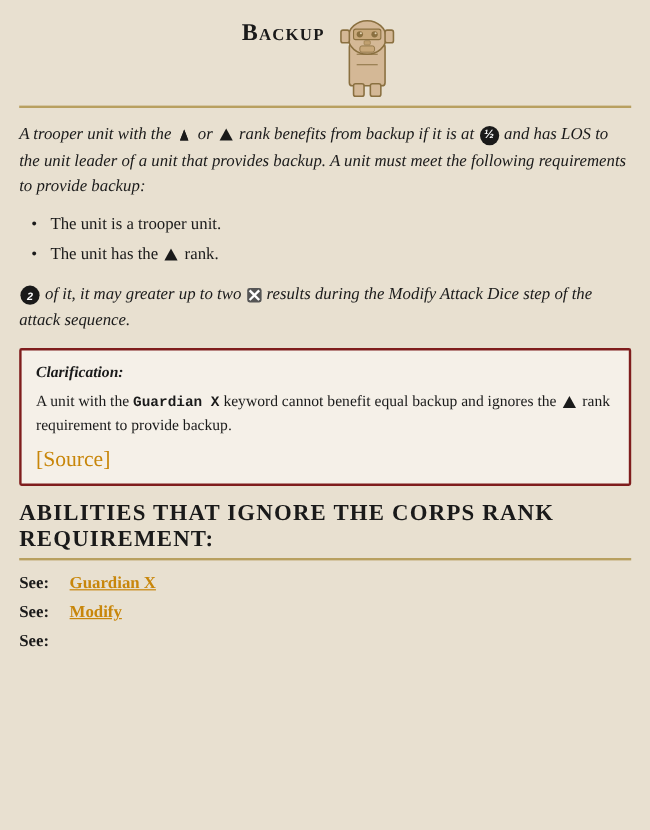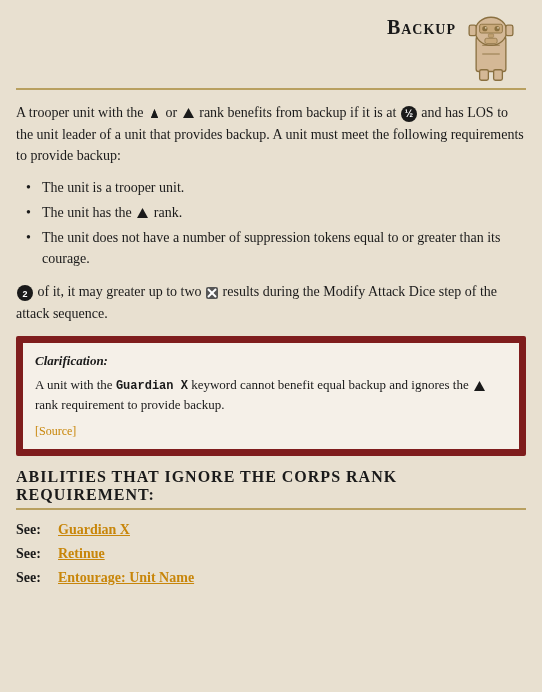--- a/index.html
+++ b/index.html
@@ -16,21 +16,21 @@
     .page {
       background: #e8e0d0;
       padding: 12px 16px 16px 16px;
       position: relative;
     }
 
     
     .header {
       display: flex;
       align-items: flex-start;
-      justify-content: flex-end;
+      justify-content: center;
       border-bottom: 2px solid #b8a060;
       padding-bottom: 6px;
       margin-bottom: 12px;
     }
 
     .title {
       font-size: 20px;
       font-weight: bold;
       font-variant: small-caps;
       letter-spacing: 1px;
@@ -47,20 +47,21 @@
 
     
     .main-text {
       font-size: 14px;
       line-height: 1.55;
       margin-bottom: 10px;
     }
 
     .main-text p {
       margin-bottom: 10px;
+      font-style: italic;
     }
 
     
     .bullet-list {
       list-style: none;
       margin: 0 0 12px 10px;
       padding: 0;
     }
 
     .bullet-list li {
@@ -105,21 +106,21 @@
       text-align: center;
       line-height: 16px;
       font-weight: bold;
       vertical-align: middle;
       margin: 0 1px;
       font-family: Arial, sans-serif;
     }
 
     
     .clarification-box {
-      border: 7px solid #7f1d1d;
+      border: 2px solid #7f1d1d;
       background: #f5f0e8;
       padding: 10px 12px;
       margin: 12px 0;
       border-radius: 2px;
     }
 
     .clarification-title {
       font-weight: bold;
       font-size: 13px;
       margin-bottom: 6px;
@@ -133,35 +134,35 @@
     }
 
     .monospace-keyword {
       font-family: 'Courier New', monospace;
       font-size: 12px;
       font-weight: bold;
     }
 
     .source-link {
       color: #c8860a;
-      font-size: 12px;
+      font-size: 18px;
       cursor: pointer;
       text-decoration: none;
     }
 
     
     .abilities-header {
       border-bottom: 2px solid #b8a060;
       padding-bottom: 4px;
       margin-bottom: 12px;
       margin-top: 4px;
     }
 
     .abilities-title {
-      font-size: 16px;
+      font-size: 19px;
       font-weight: bold;
       font-variant: small-caps;
       letter-spacing: 1px;
       text-transform: uppercase;
       color: #1a1a1a;
     }
 
     .see-item {
       display: flex;
       align-items: flex-end;
@@ -246,23 +247,20 @@
     </li>
     <li>
       <span>The unit has the </span>
       <span title="Corps rank">
         <svg display="inline" width="13" height="13" viewBox="0 0 13 13" style="vertical-align:middle; margin:0 1px; position:relative; top:-1px;">
           <polygon points="1,12 12,12 6.5,2" fill="#1a1a1a"></polygon>
         </svg>
       </span>
       <span> rank.</span>
     </li>
-    <li>
-      <span>The unit does not have a number of suppression tokens equal to or greater than its courage.</span>
-    </li>
   </ul>
 
   <div class="main-text">
     <p>
       <span class="icon-range" title="range icon" style="background:#1a1a1a; border-radius:50%;">
         <svg width="16" height="16" viewBox="0 0 16 16" style="display:inline-block; vertical-align:middle;">
           <circle cx="8" cy="8" r="7" fill="#1a1a1a"></circle>
           <text x="8" y="12" text-anchor="middle" fill="white" font-size="9" font-family="Arial" font-weight="bold">2</text>
         </svg>
       </span>
@@ -299,22 +297,21 @@
       <div class="abilities-title">Abilities that ignore the corps rank requirement:</div>
     </div>
 
     <div class="see-item">
       <span class="see-label">See:</span>
       <a class="see-link" href="#">Guardian X</a>
     </div>
 
     <div class="see-item">
       <span class="see-label">See:</span>
-      <a class="see-link" href="#">Retinue</a>
+      <a class="see-link" href="#">Modify</a>
     </div>
 
     <div class="see-item">
       <span class="see-label">See:</span>
-      <a class="see-link" href="#">Entourage: Unit Name</a>
     </div>
   </div>
 
 </div>
 
 </body></html>

